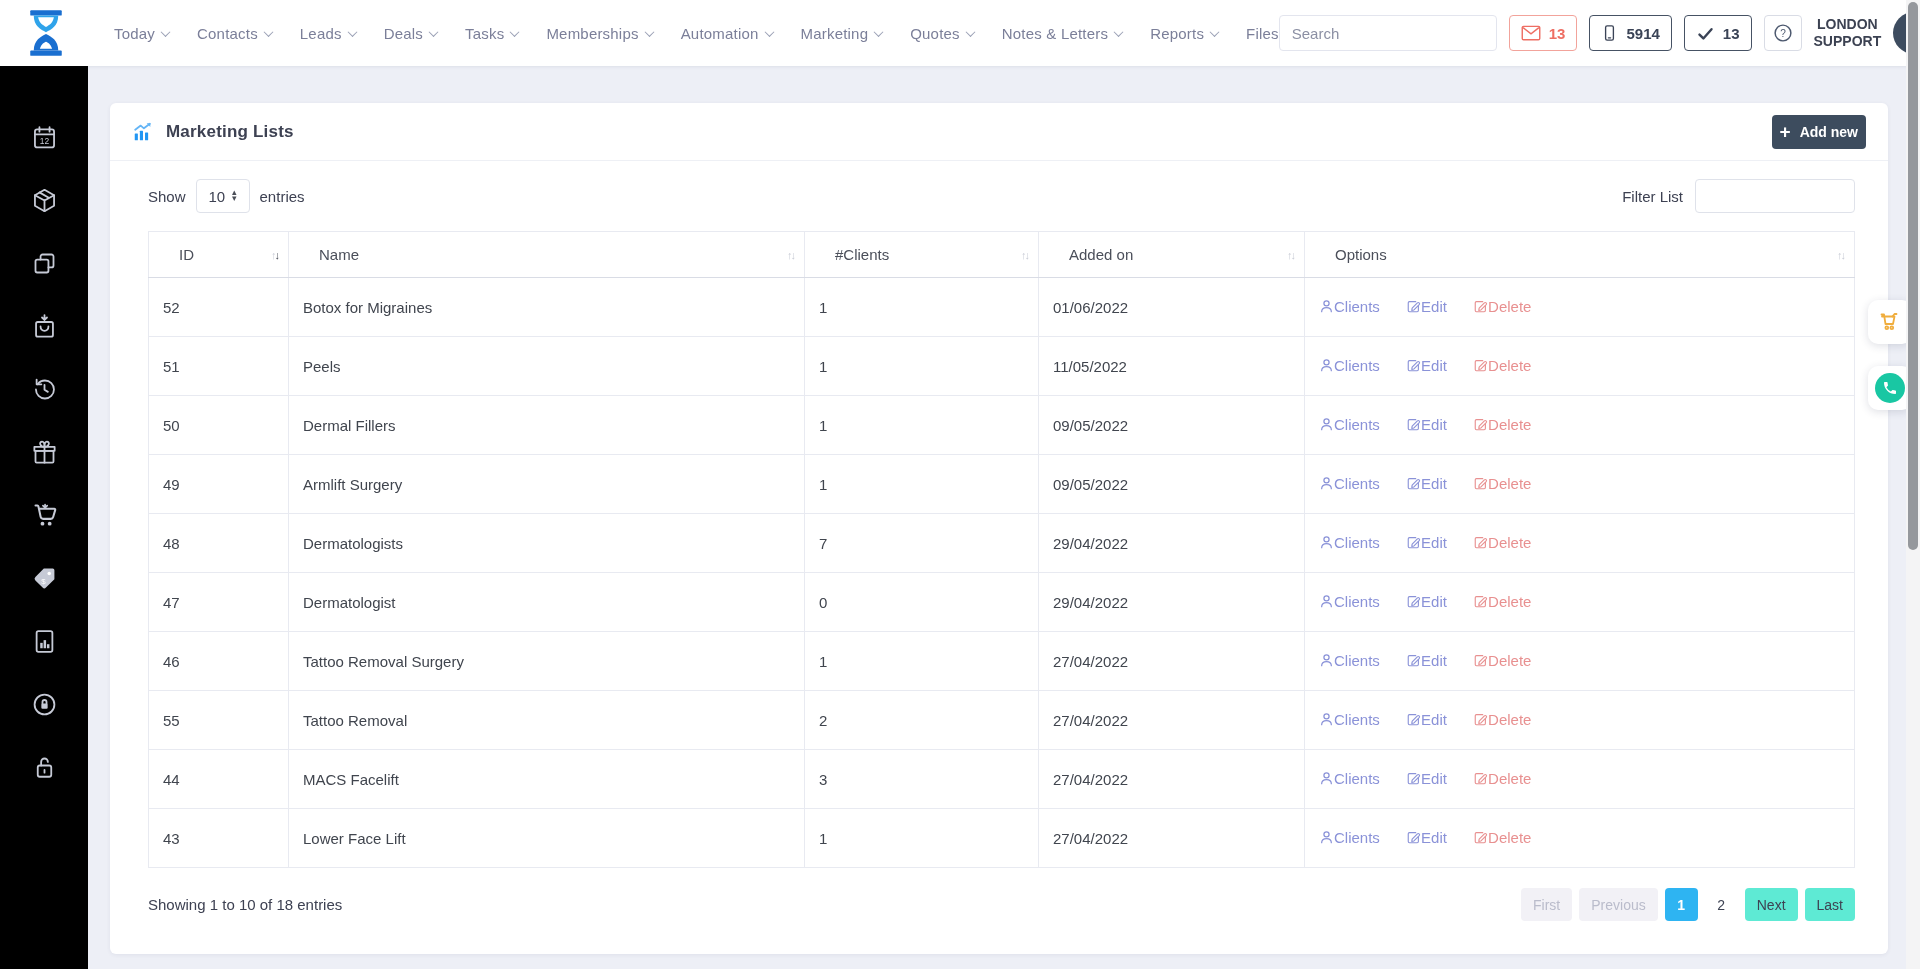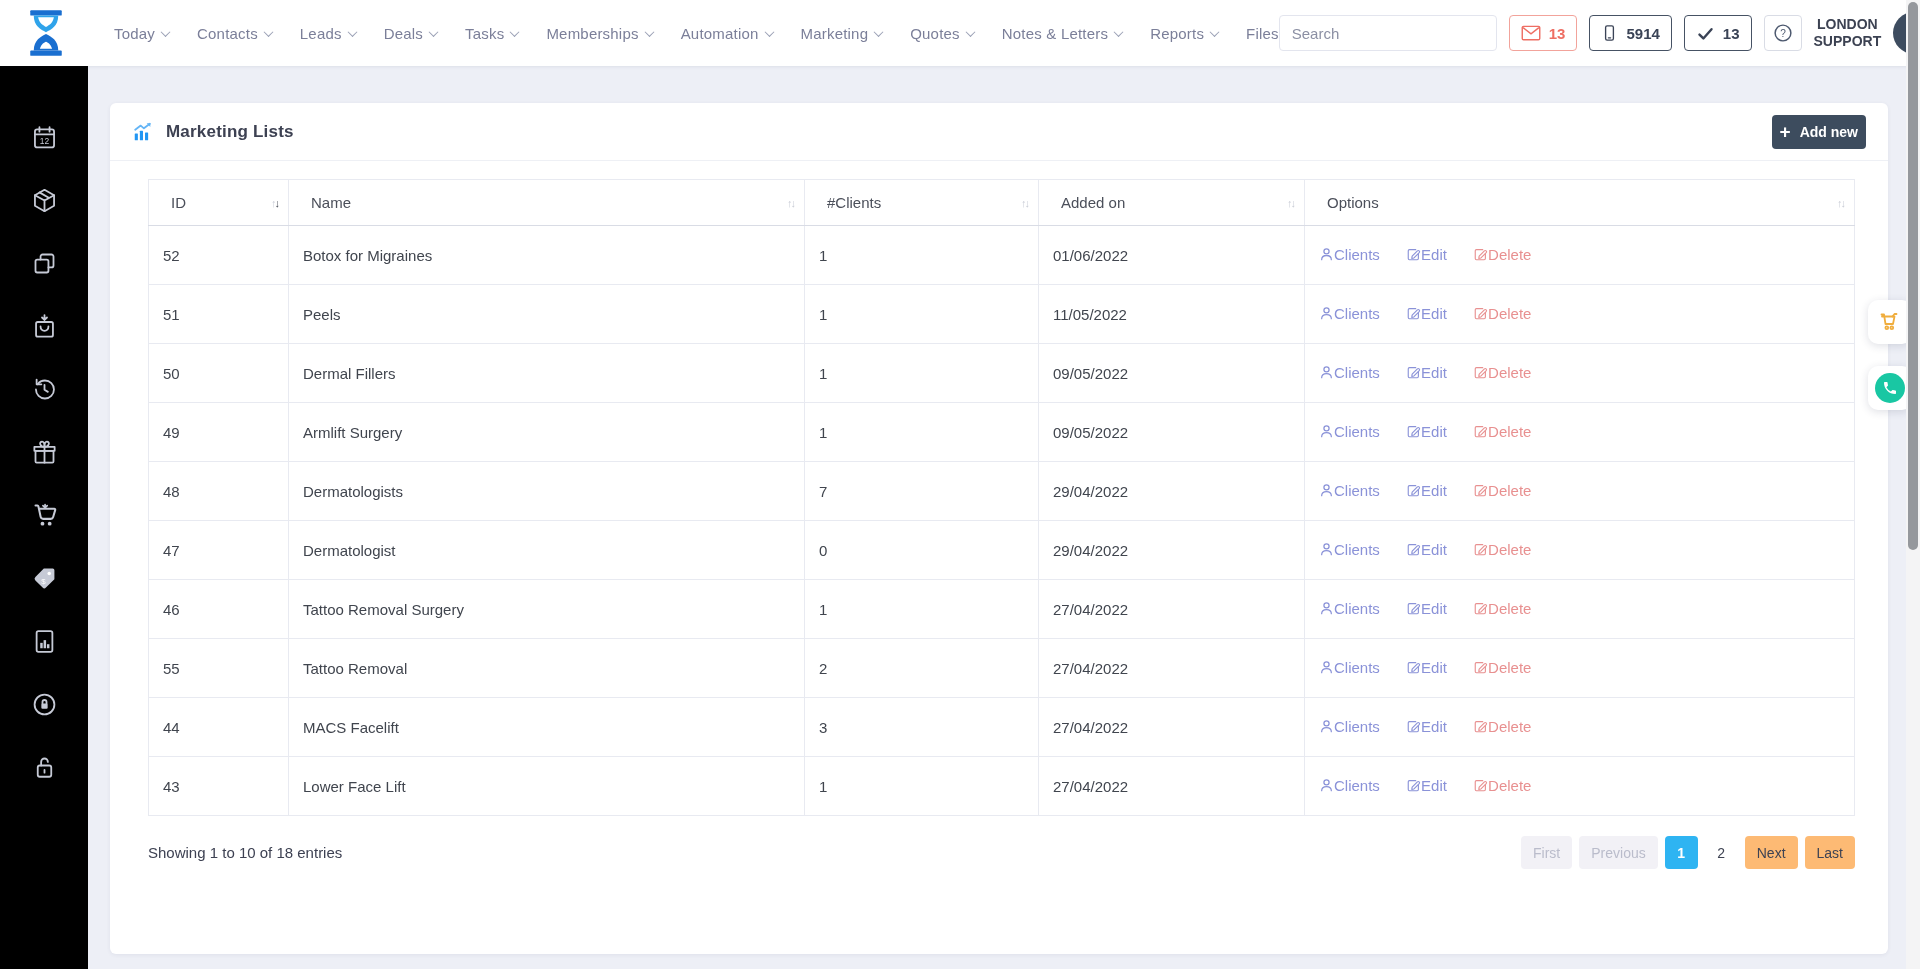--- a/index.html
+++ b/index.html
@@ -59,41 +59,41 @@
   .updown { display:flex; flex-direction:column; line-height:.62; color:#4a4e57; }
   .updown::before { content:"▴"; font-size:9px; }
   .updown::after  { content:"▾"; font-size:9px; }
   .filter-wrap { display:flex; align-items:center; gap:12px; font-size:15px; font-weight:500; color:#3d4152; }
   .filter-wrap input { width:160px; height:34px; border:1px solid #dfe2ea; border-radius:4px;
     outline:none; padding:0 10px; font-size:15px; color:#3d4152; font-family:inherit; }
 
   
   table { width:100%; border-collapse:collapse; table-layout:fixed; }
   th, td { border:1px solid #e8eaf1; text-align:left; }
-  th { height:46px; padding:0 22px; font-size:15px; font-weight:500; color:#4b4f5a;
+  th { height:46px; padding:0 30px; font-size:15px; font-weight:500; color:#4b4f5a;
     border-bottom:1px solid #d9dce5; cursor:pointer; position:relative; }
   td { height:59px; padding:0 14px; font-size:15px; color:#40454e; background:#fff; }
   .sort { position:absolute; right:10px; top:50%; transform:translateY(-50%);
     font-size:11px; letter-spacing:-2px; color:#c9ccd6; }
   .sort::before { content:"↑"; }
   .sort::after { content:"↓"; }
   th.sorted .sort::after { color:#4b4f5a; }
 
   .act { display:inline-flex; align-items:center; margin-right:22px;
     font-size:15px; font-weight:500; cursor:pointer; text-decoration:none; }
   .act.clients, .act.edit { color:#8a92d8; }
   .act.delete { color:#e89090; margin-right:0; }
 
   
   .table-footer { display:flex; align-items:center; justify-content:space-between; padding:20px 0 24px; }
   .summary { font-size:15px; color:#3d4152; }
   .pagination { display:flex; align-items:center; gap:7px; }
   .page-btn { height:33px; min-width:33px; padding:0 12px; border-radius:4px; border:0;
     font-size:14px; font-family:inherit; display:flex; align-items:center; justify-content:center;
-    cursor:pointer; background:#fdba74; color:#3e4353; }
+    cursor:pointer; background:#5eead4; color:#3e4353; }
   .page-btn.disabled { background:#f2f1f6; color:#babccb; cursor:default; }
   .page-btn.active { background:#2eb4f2; color:#fff; font-weight:600; }
   .page-btn.plain { background:transparent; color:#3e4353; padding:0 6px; }
 
   
   .float-btn { position:absolute; left:1868px; width:44px; height:44px; background:#fff;
     border-radius:10px; box-shadow:0 2px 8px rgba(40,45,80,.15); display:flex; align-items:center;
     justify-content:center; cursor:pointer; z-index:8; }
   .float-cart { top:300px; }
   .float-phone { top:366px; }
@@ -290,20 +290,34 @@
           </svg>
           <span class="page-title">Marketing Lists</span>
         </div>
         <button class="addnew">
           <span class="plus"></span>
           <span>Add new</span>
         </button>
       </div>
 
       <div class="card-body">
+        <div class="controls">
+          <div class="show-wrap">
+            <span>Show</span>
+            <div class="length-select">
+              <span>10</span>
+              <span class="updown"></span>
+            </div>
+            <span>entries</span>
+          </div>
+          <div class="filter-wrap">
+            <span>Filter List</span>
+            <input value="" style="">
+          </div>
+        </div>
 
         <table>
           <colgroup>
               <col style="width:140px">
               <col style="width:516px">
               <col style="width:234px">
               <col style="width:266px">
               <col>
             </colgroup>
           <thead>

